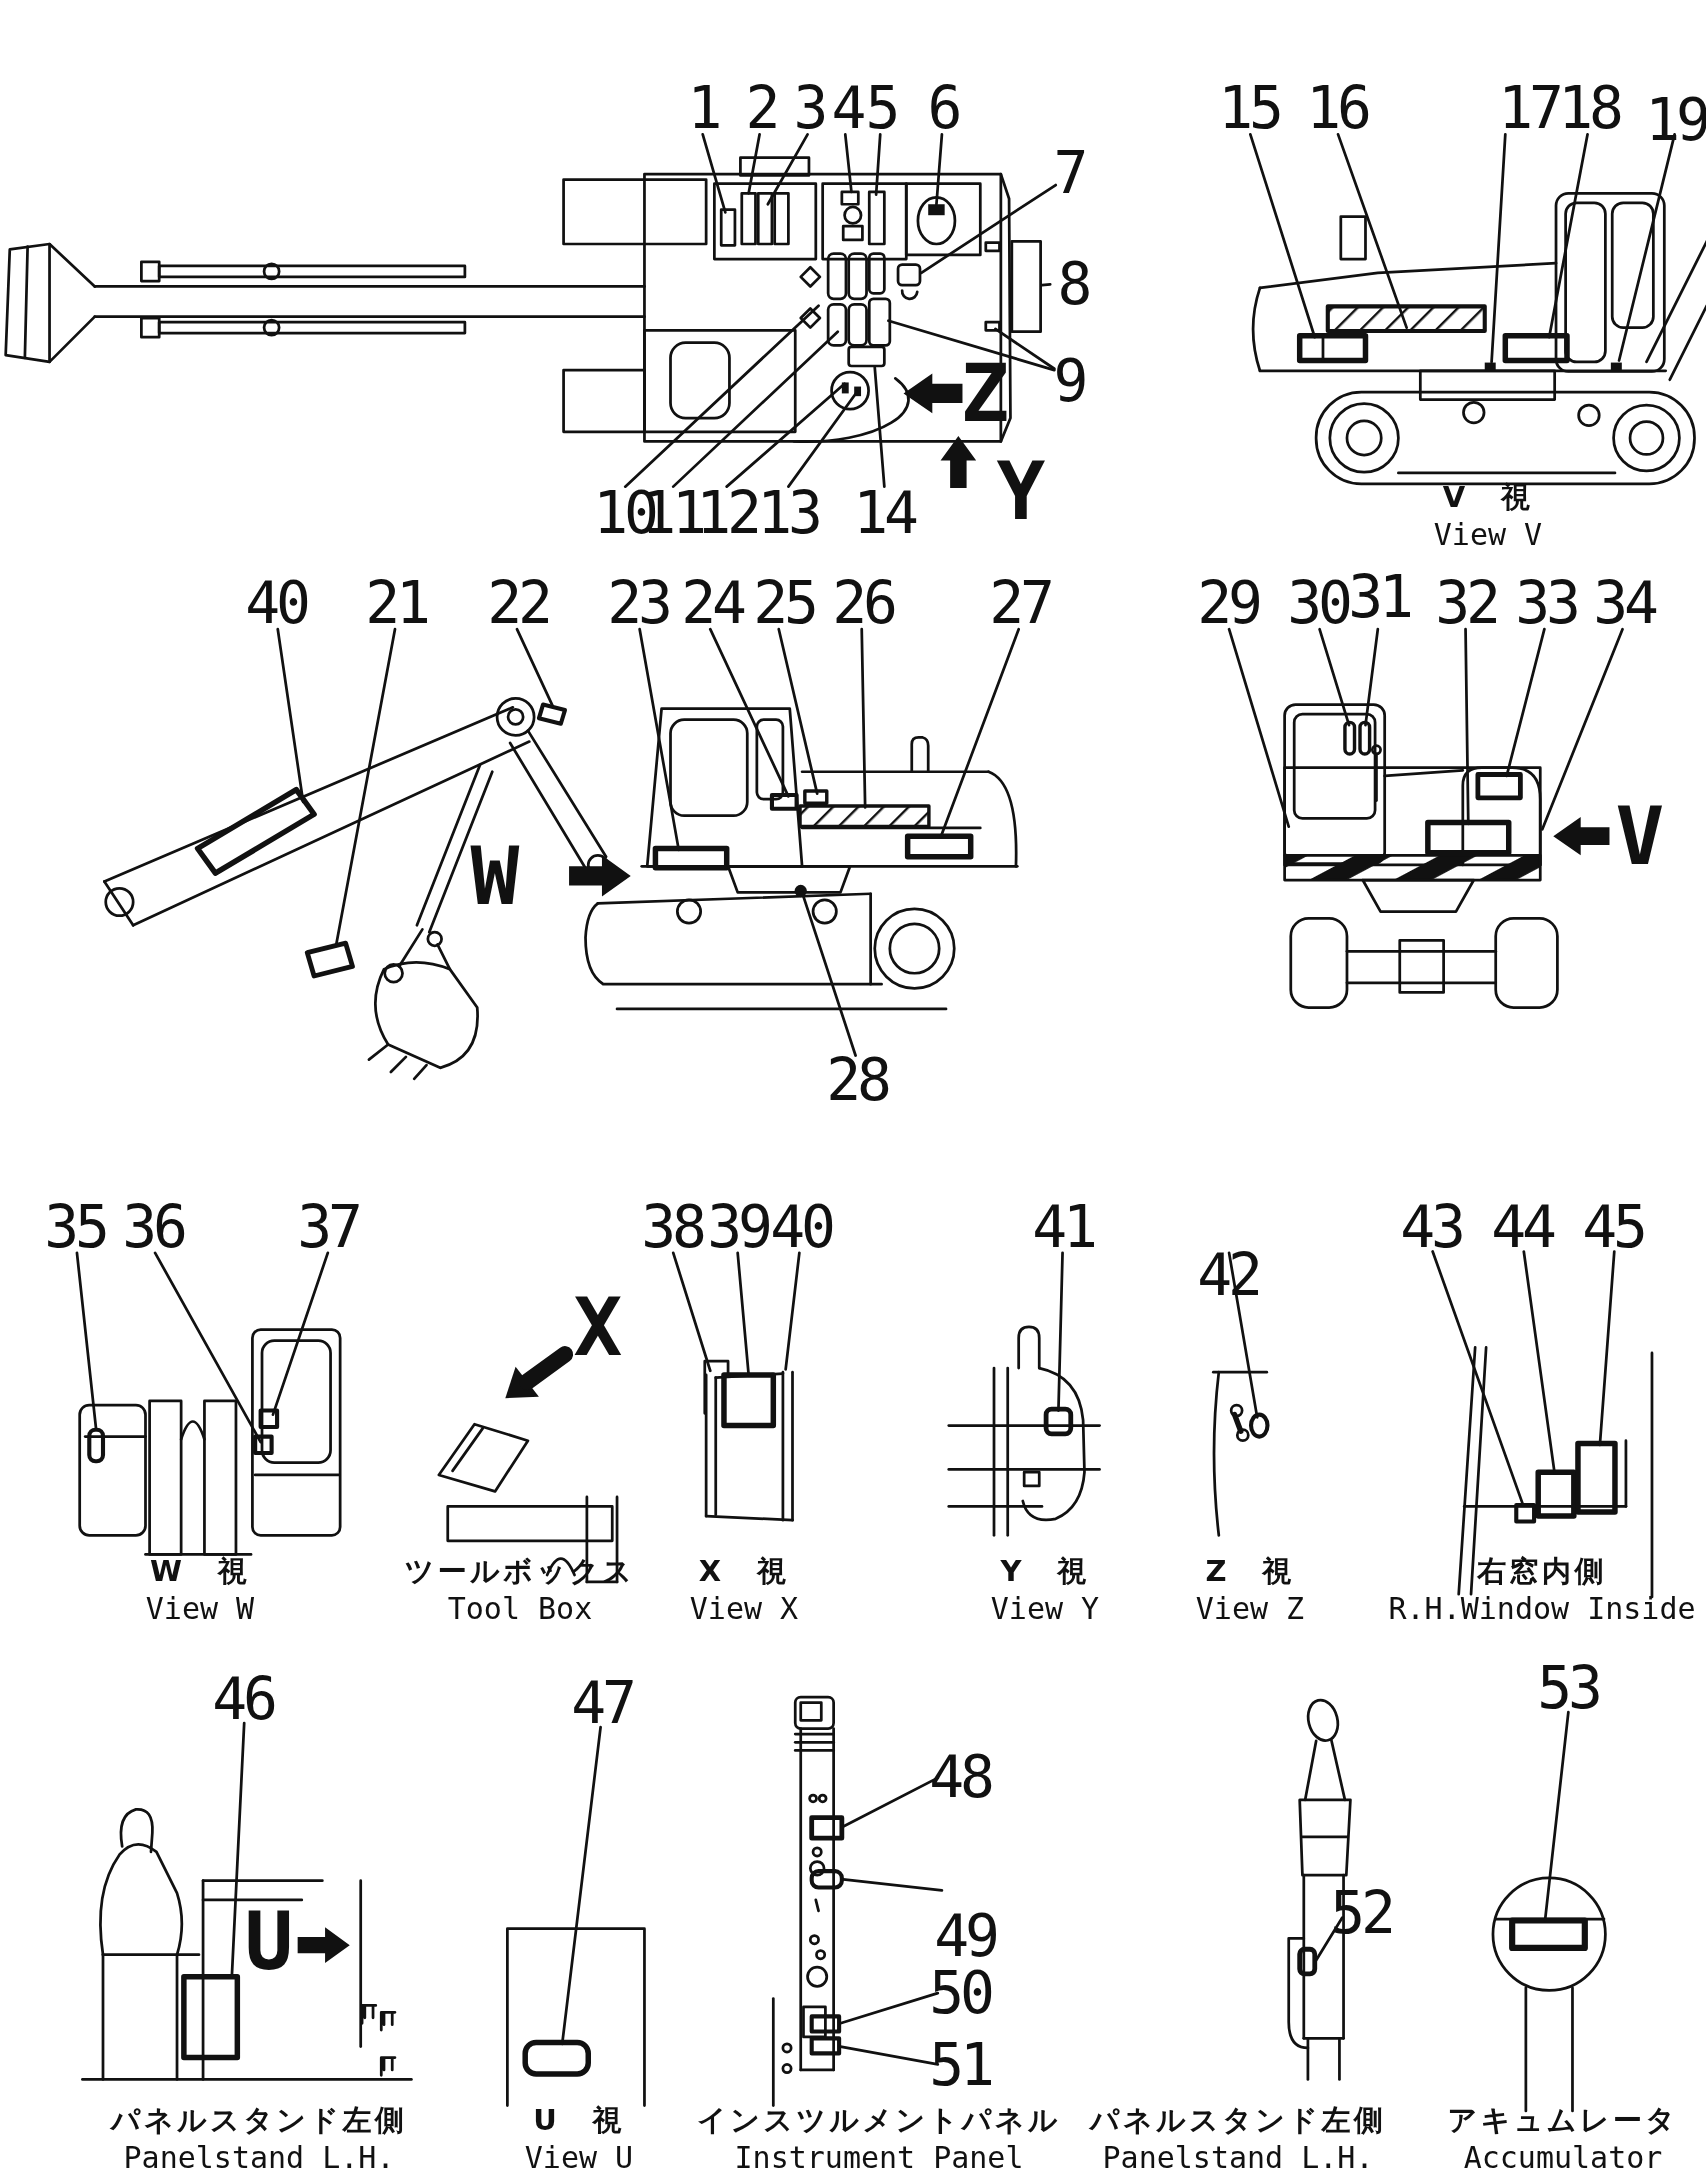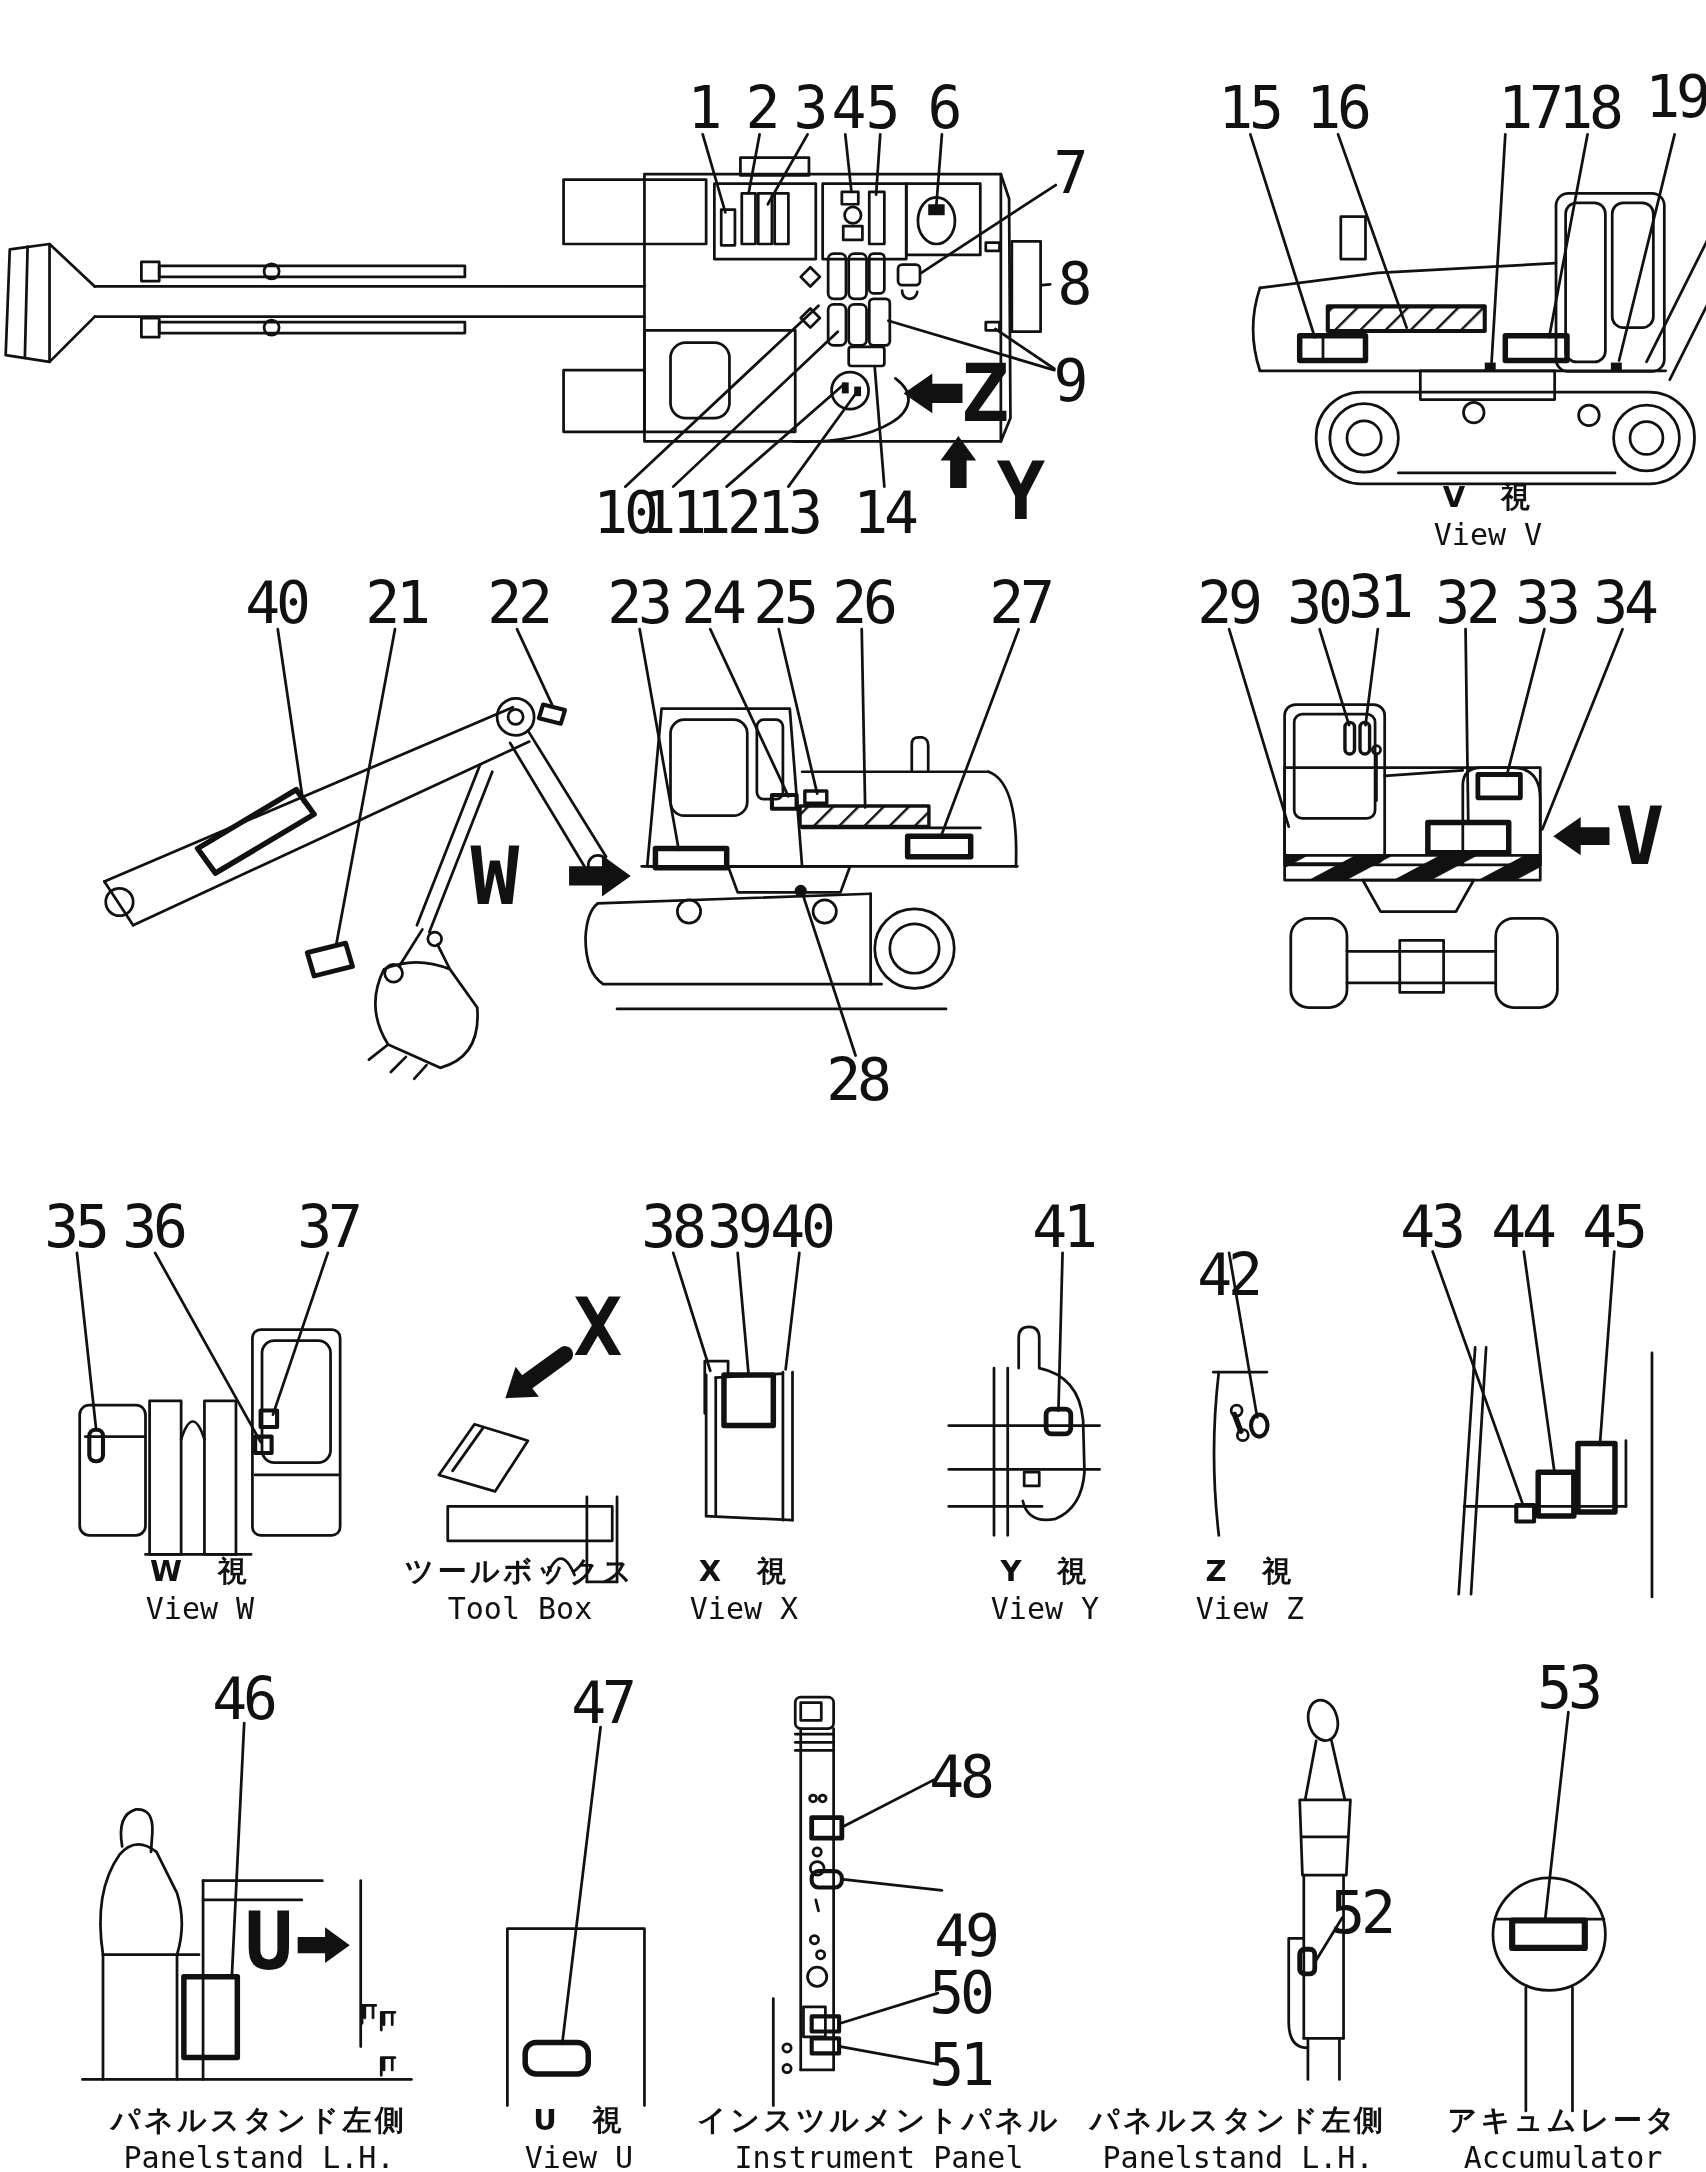--- a/index.html
+++ b/index.html
@@ -400,21 +400,21 @@
       <div class="callout" style="left: 1069px; top: 381px;">9</div>
       <div class="callout" style="left: 624px; top: 513px;">10</div>
       <div class="callout" style="left: 672px; top: 513px;">11</div>
       <div class="callout" style="left: 727px; top: 513px;">12</div>
       <div class="callout" style="left: 788px; top: 513px;">13</div>
       <div class="callout" style="left: 884px; top: 513px;">14</div>
       <div class="callout" style="left: 1249px; top: 108px;">15</div>
       <div class="callout" style="left: 1337px; top: 108px;">16</div>
       <div class="callout" style="left: 1529px; top: 108px;">17</div>
       <div class="callout" style="left: 1589px; top: 108px;">18</div>
-      <div class="callout" style="left: 1676px; top: 97px;">19</div>
+      <div class="callout" style="left: 1676px; top: 120px;">19</div>
       <div class="callout" style="left: 276px; top: 603px;">40</div>
       <div class="callout" style="left: 396px; top: 603px;">21</div>
       <div class="callout" style="left: 518px; top: 603px;">22</div>
       <div class="callout" style="left: 638px; top: 603px;">23</div>
       <div class="callout" style="left: 712px; top: 603px;">24</div>
       <div class="callout" style="left: 784px; top: 603px;">25</div>
       <div class="callout" style="left: 863px; top: 603px;">26</div>
       <div class="callout" style="left: 1020px; top: 603px;">27</div>
       <div class="callout" style="left: 857px; top: 1080px;">28</div>
       <div class="callout" style="left: 1228px; top: 603px;">29</div>
@@ -468,20 +468,24 @@
   <div class="en">View X</div>
 </div>
 <div class="caption" style="left:1045px;top:1590px">
   <div class="jp">Y　視</div>
   <div class="en">View Y</div>
 </div>
 <div class="caption" style="left:1250px;top:1590px">
   <div class="jp">Z　視</div>
   <div class="en">View Z</div>
 </div>
+<div class="caption" style="left:1542px;top:1590px">
+  <div class="jp">右窓内側</div>
+  <div class="en">R.H.Window Inside</div>
+</div>
 <div class="caption" style="left:259px;top:2139px">
   <div class="jp">パネルスタンド左側</div>
   <div class="en">Panelstand L.H.</div>
 </div>
 <div class="caption" style="left:579px;top:2139px">
   <div class="jp">U　視</div>
   <div class="en">View U</div>
 </div>
 <div class="caption" style="left:879px;top:2139px">
   <div class="jp">インスツルメントパネル</div>

